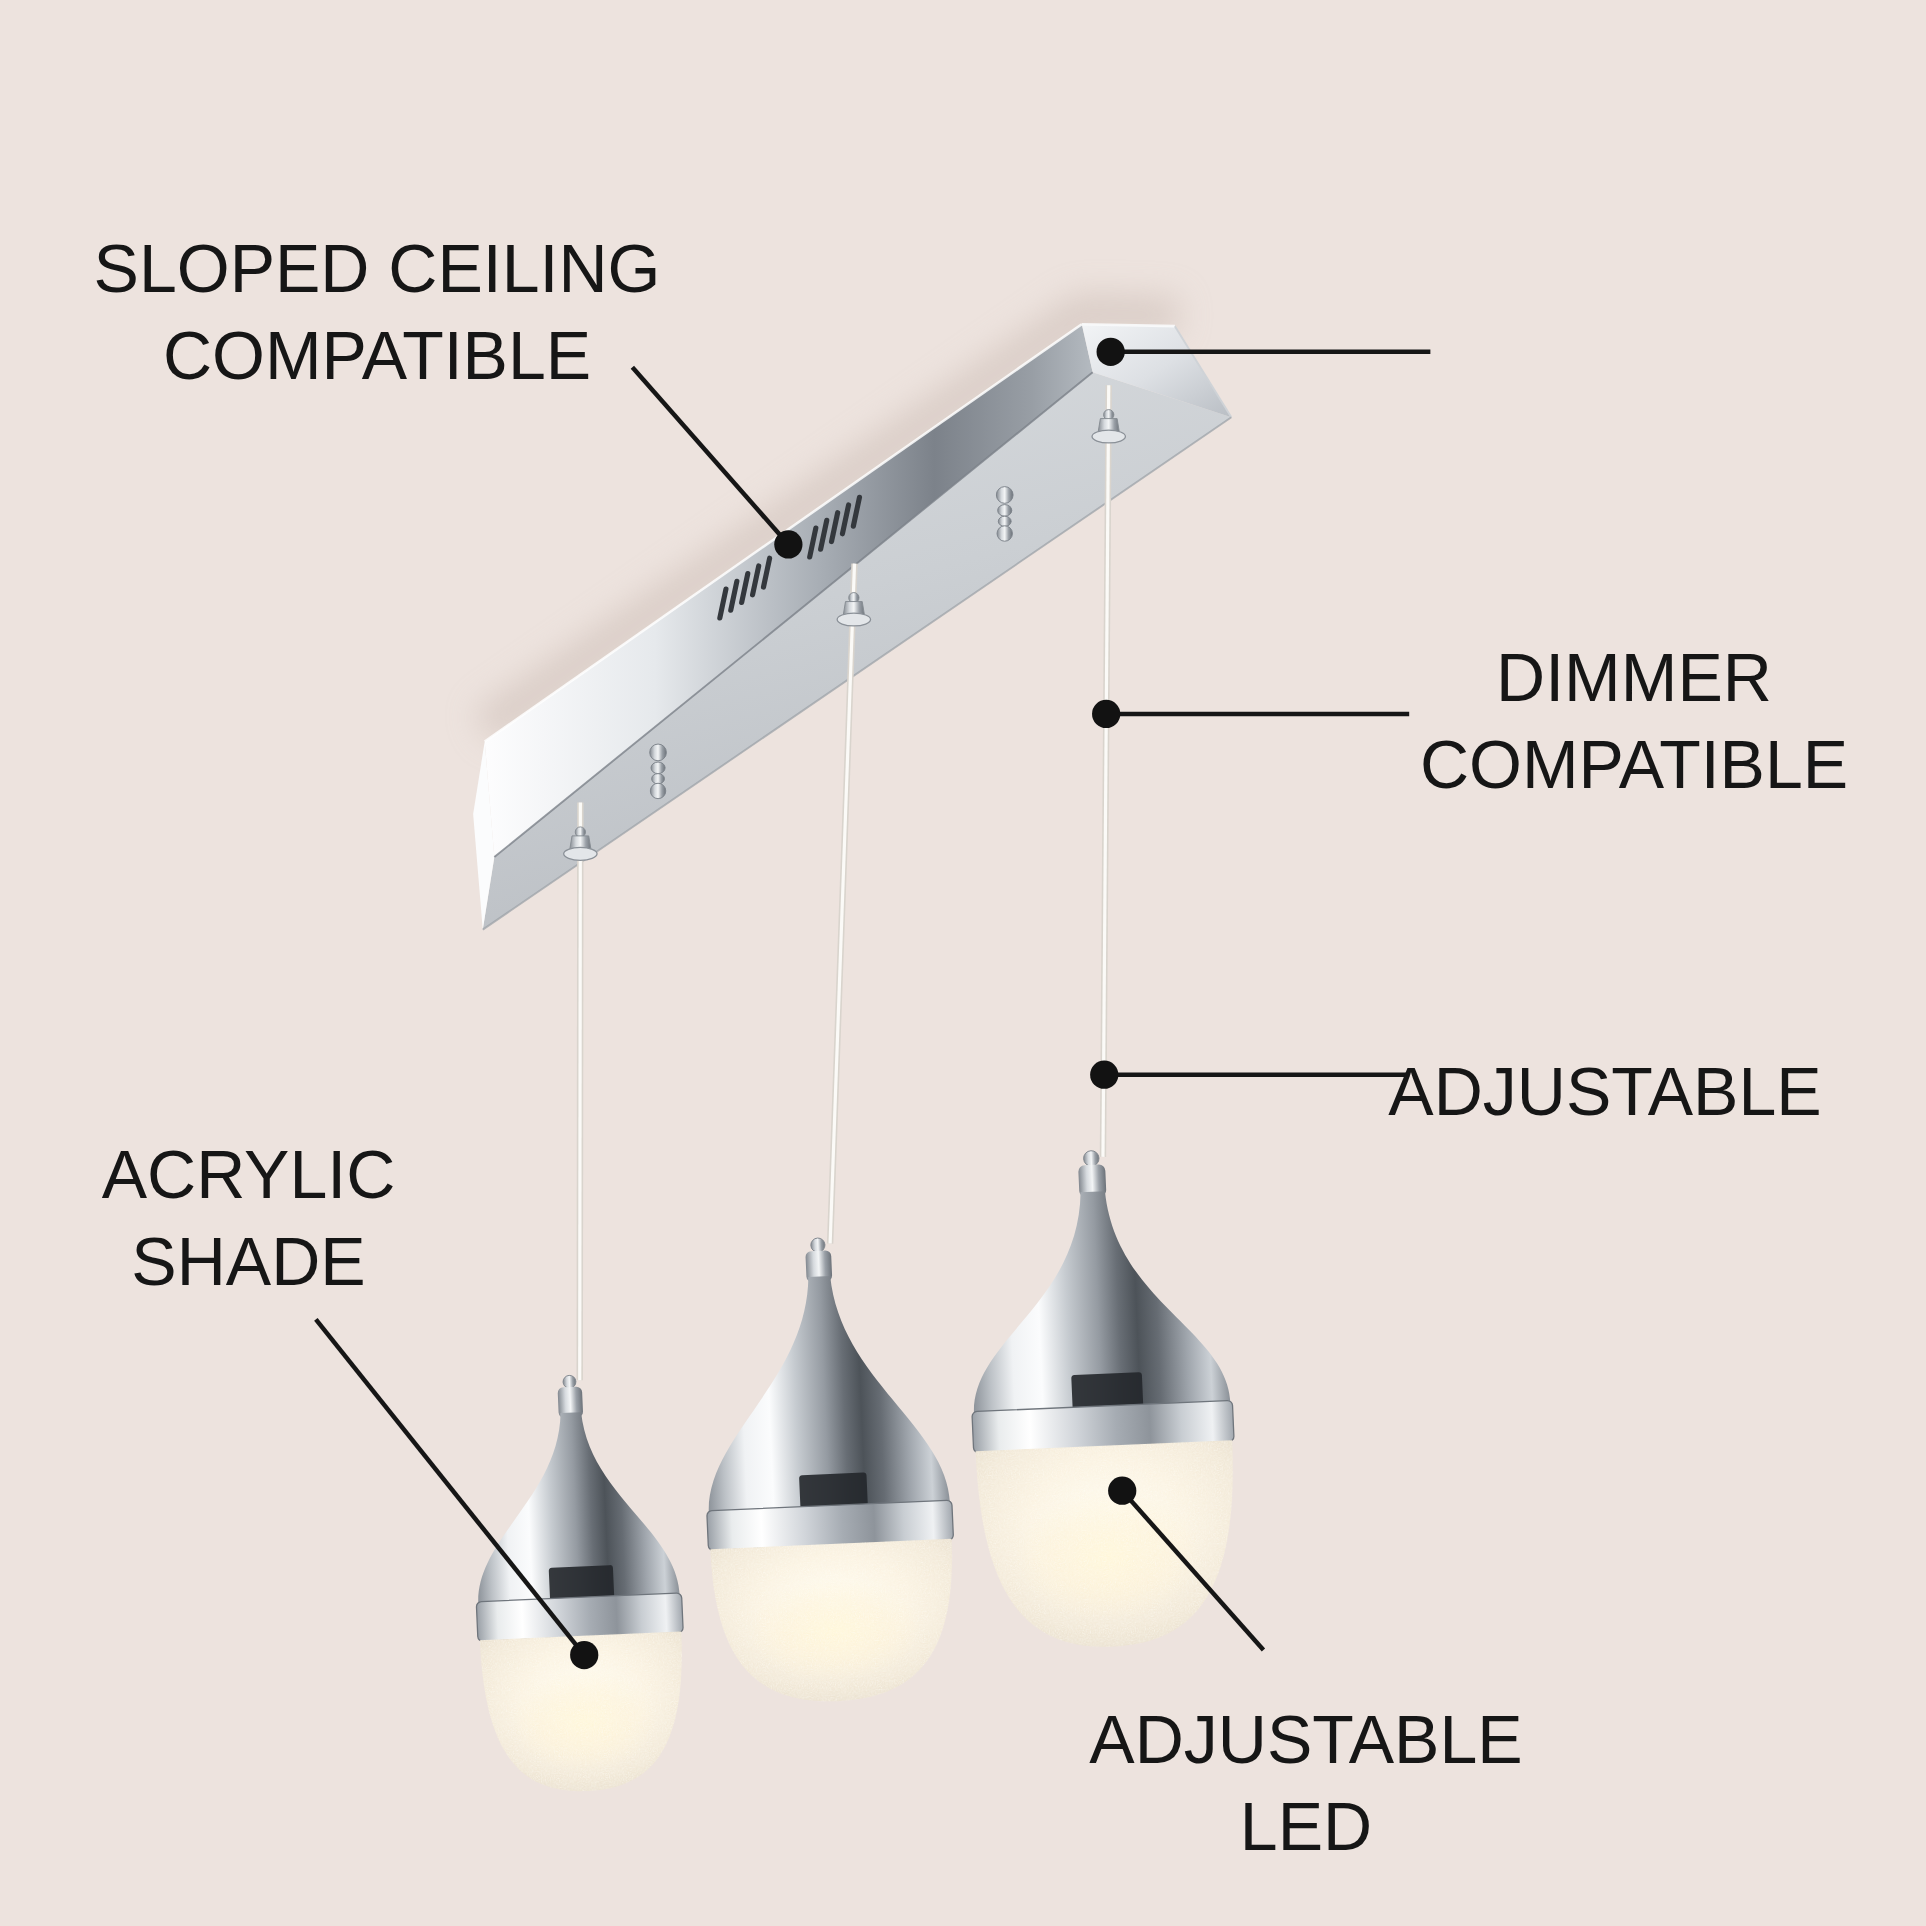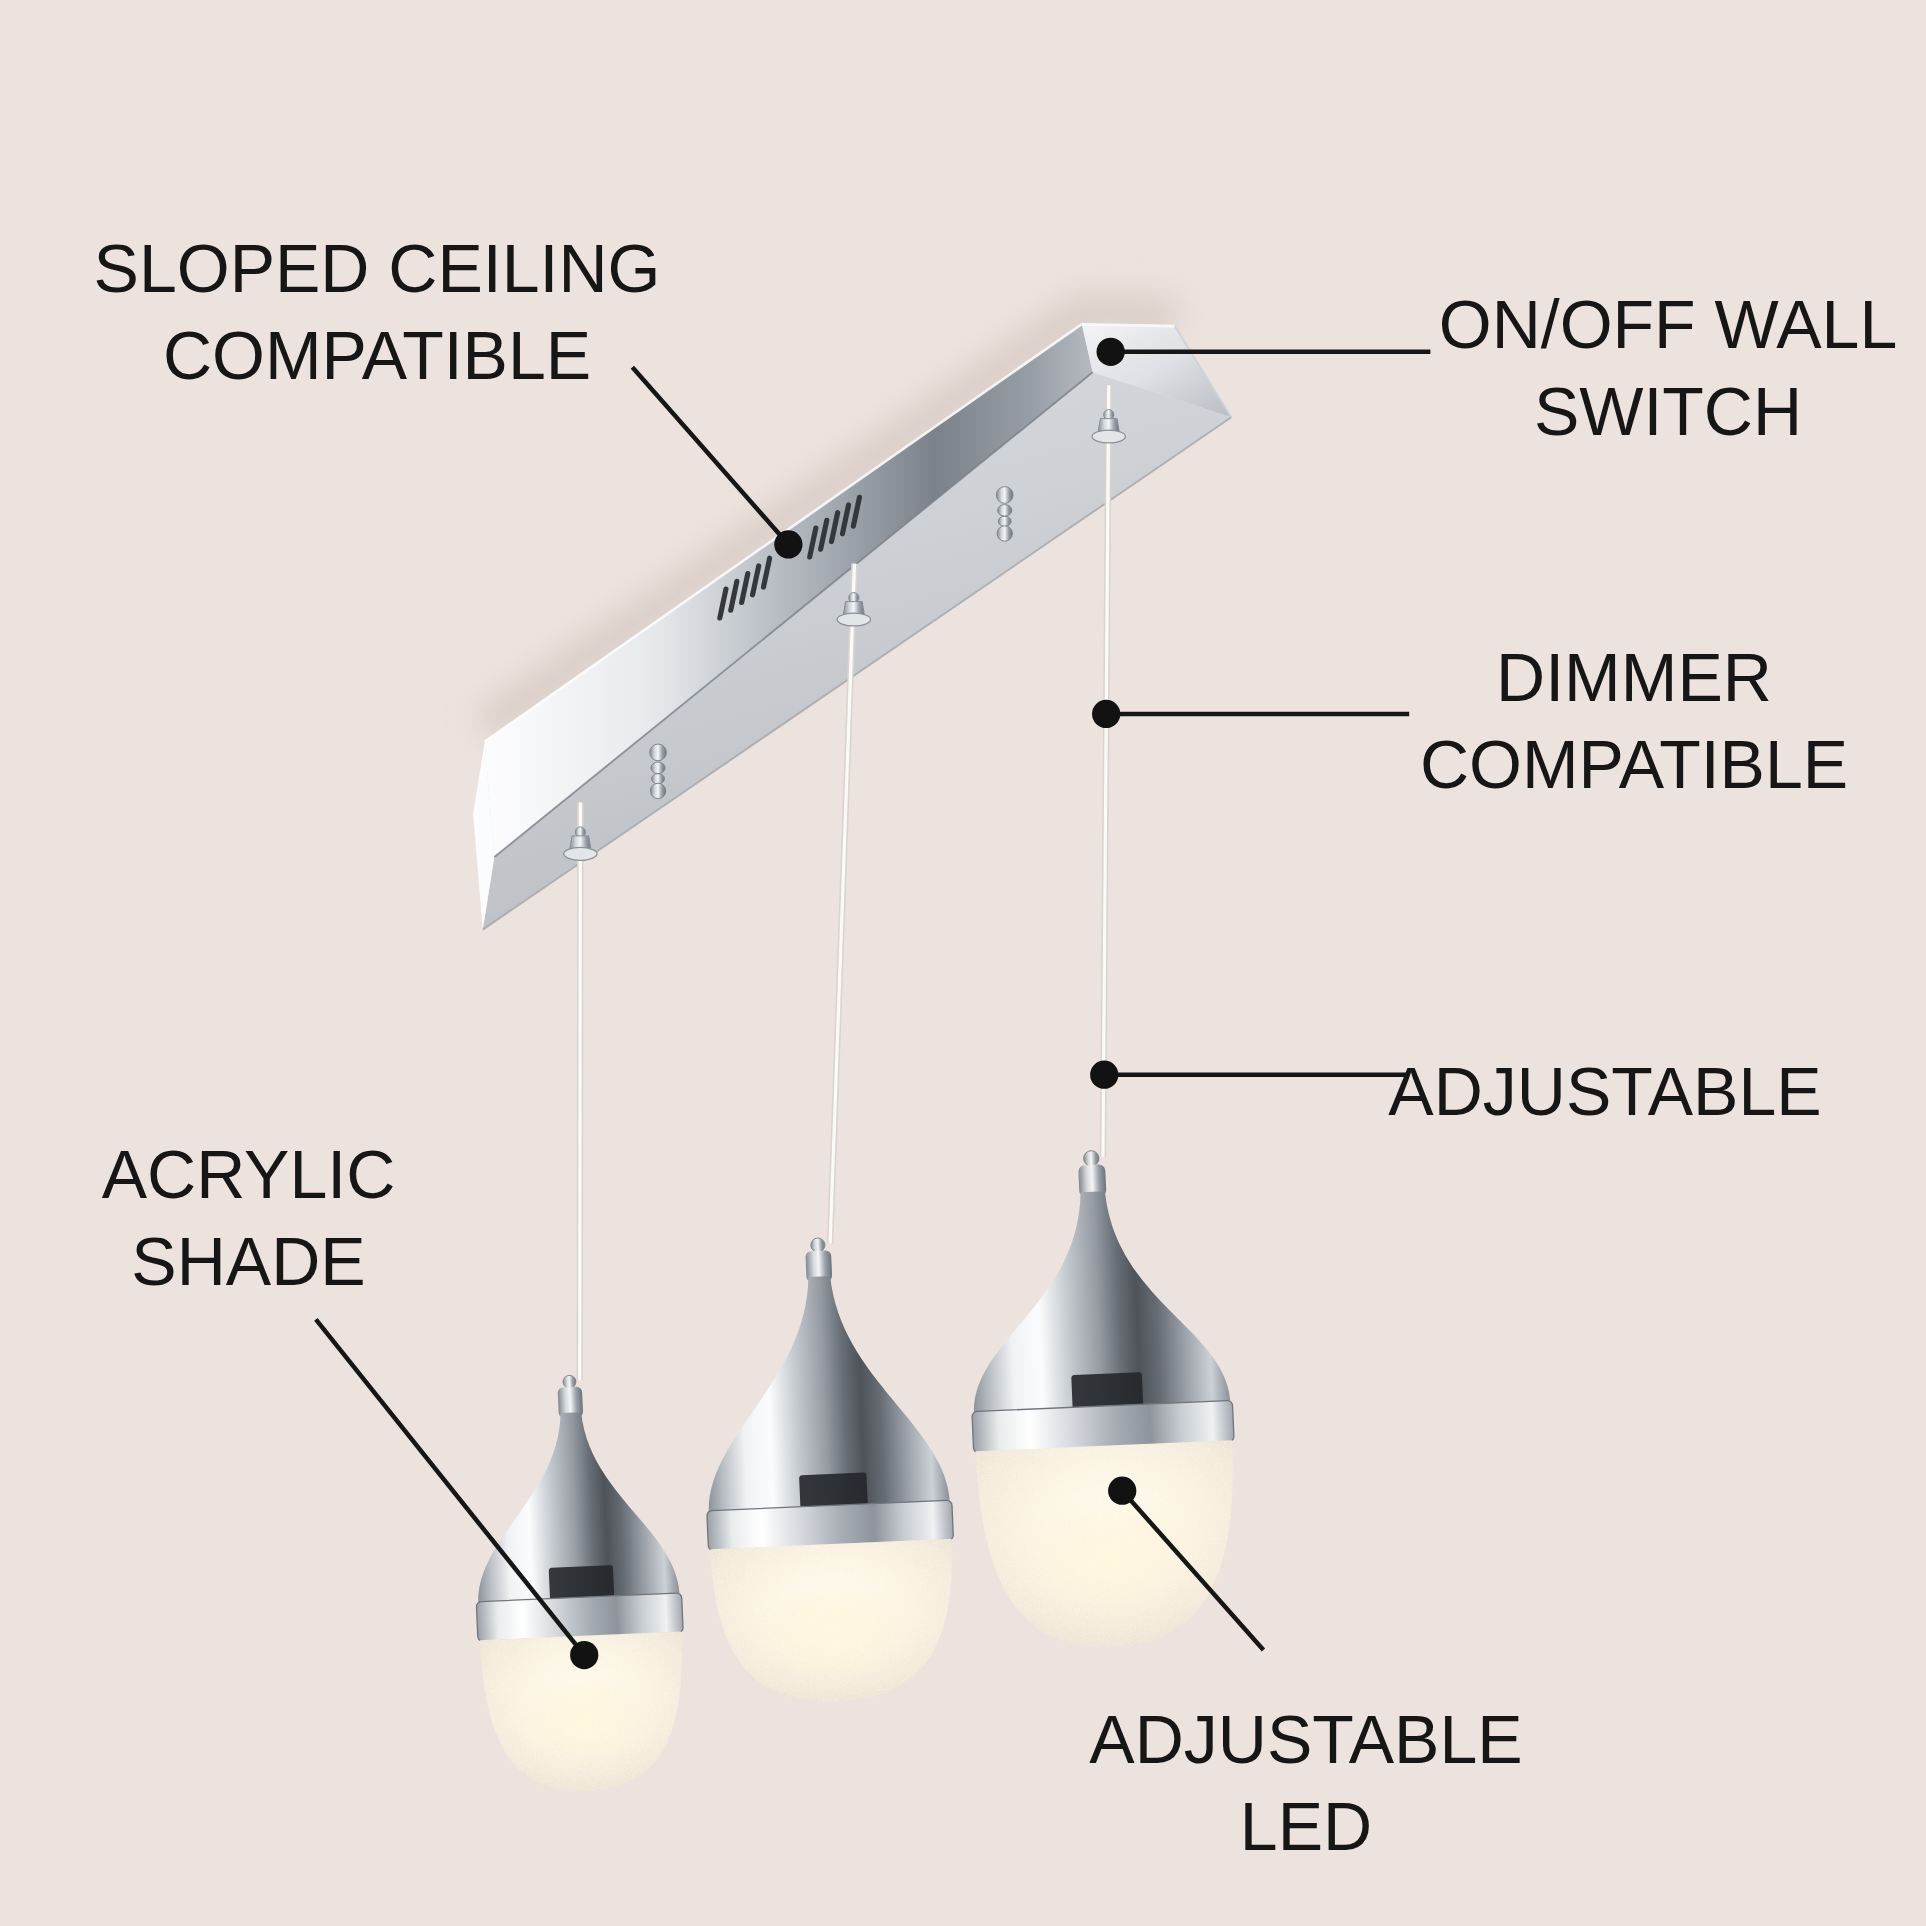--- a/index.html
+++ b/index.html
@@ -222,24 +222,20 @@
     <line x1="1748" y1="2322" x2="1968" y2="2570"></line>
     <circle cx="1748" cy="2322" r="22" stroke="none"></circle>
   </g>
 </svg>
 
   <div class="callout" style="left:56px;top:225px;width:642px;">
     <span>SLOPED CEILING</span>
     <span>COMPATIBLE</span>
   </div>
 
-  <div class="callout" style="left:1411px;top:281px;width:514px;">
-    <span>ON/OFF WALL</span>
-    <span>SWITCH</span>
-  </div>
 
   <div class="callout" style="left:1377px;top:618px;width:514px;margin-top:16px;">
     <span>DIMMER</span>
     <span>COMPATIBLE</span>
   </div>
 
   <div class="callout" style="left:1348px;top:1048px;width:514px;">
     <span>ADJUSTABLE</span>
   </div>
 

